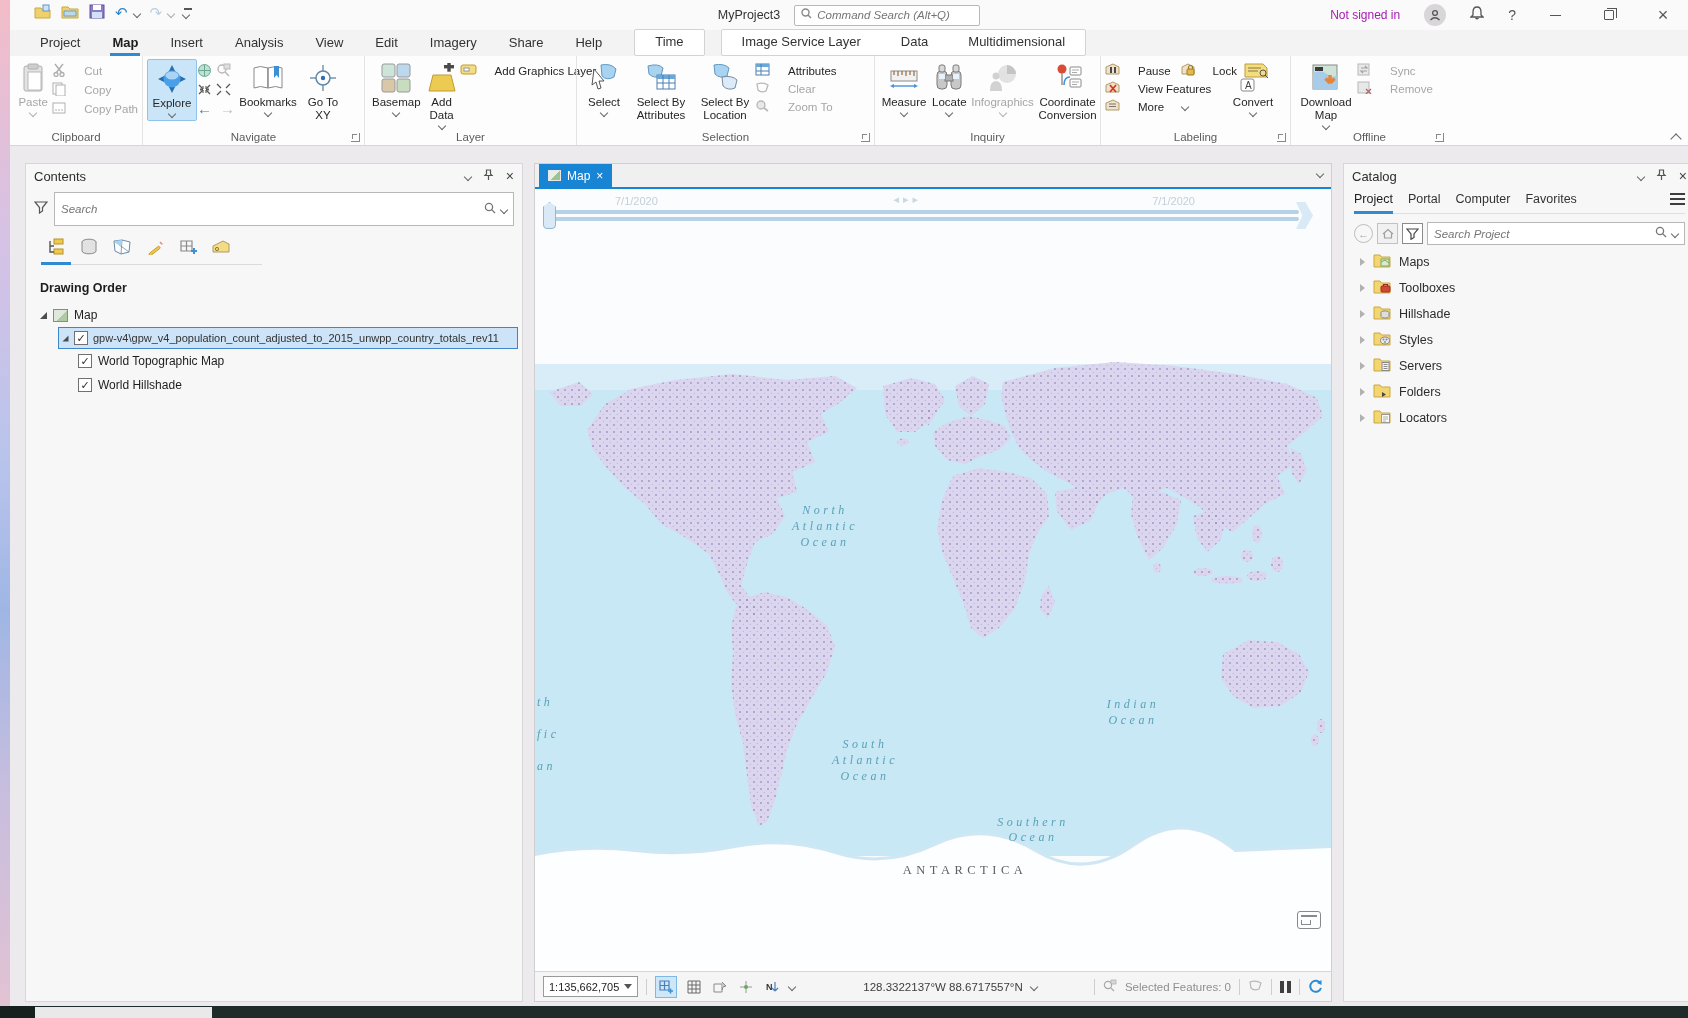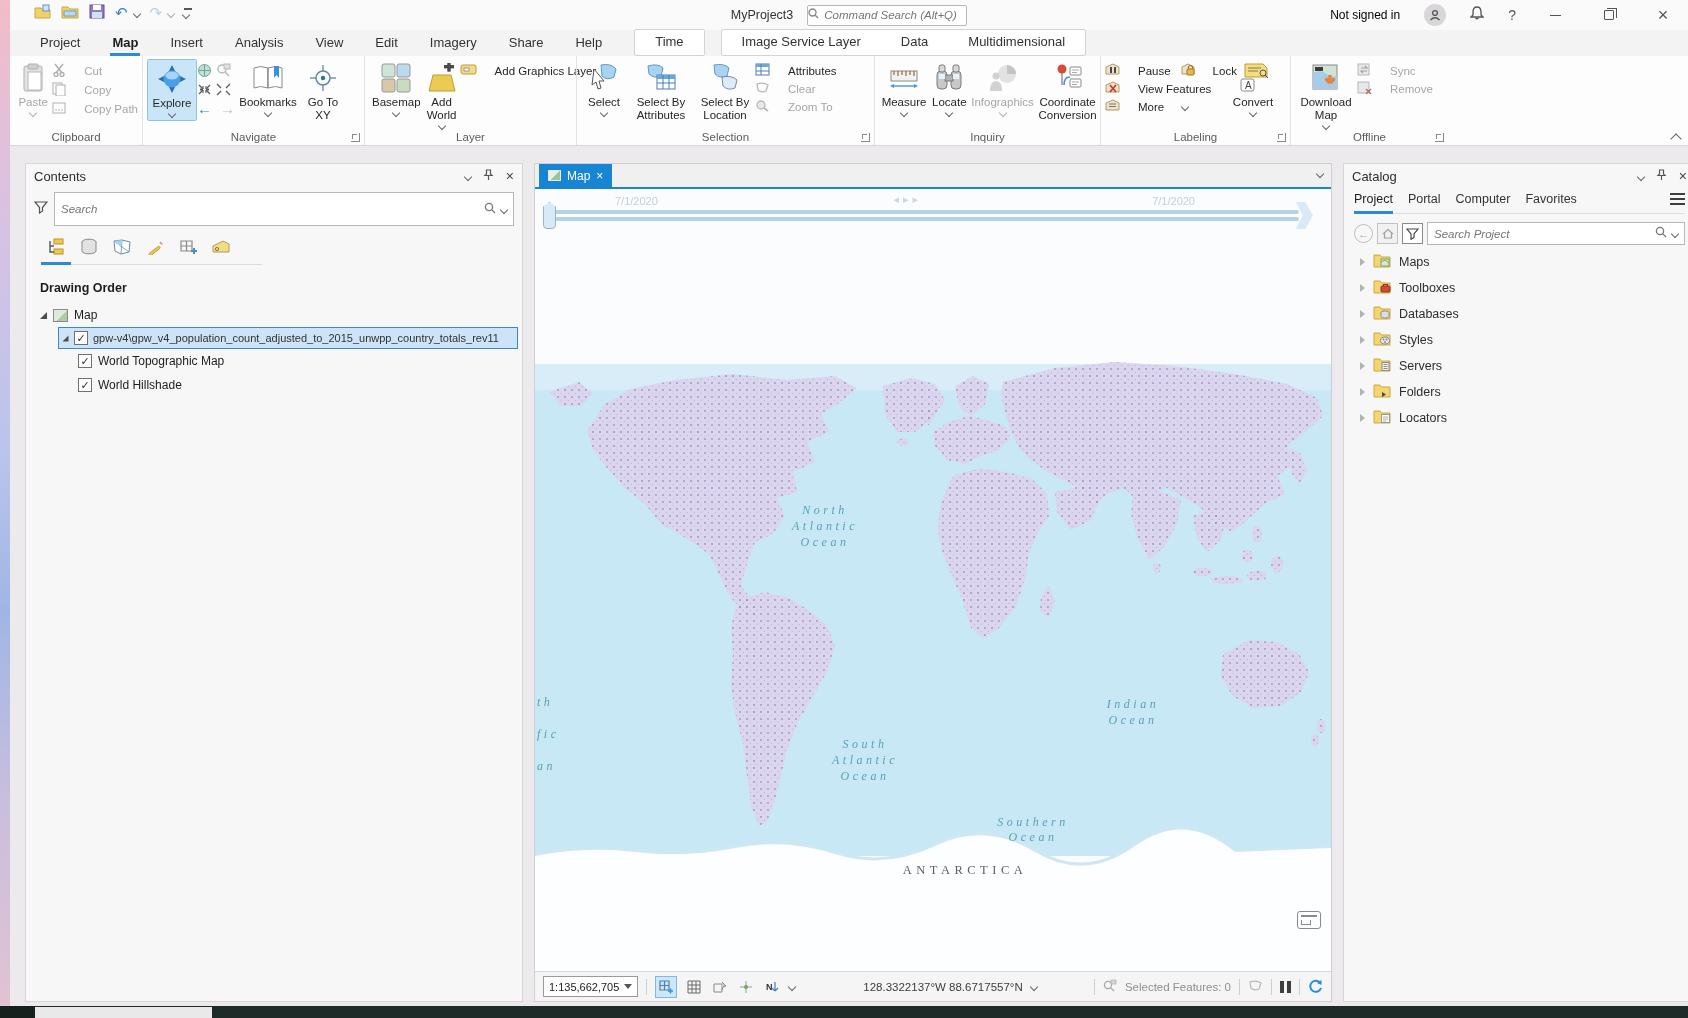--- a/index.html
+++ b/index.html
@@ -9,24 +9,24 @@
   .wallpaper { position:absolute; left:0; top:0; width:10px; height:1018px;
     background:linear-gradient(180deg,#f2bcc8 0%,#d8c2e4 22%,#b9c4ec 45%,#9fb6e4 60%,#c8bede 78%,#e3c3d2 100%); }
   .appwin { position:absolute; left:10px; top:0; right:0; height:1006px; background:#f4f3f4; }
 
   
   .titlebar { position:absolute; left:0; top:0; right:0; height:30px; background:#fbfafb; }
   .qat { position:absolute; left:24px; top:4px; display:flex; align-items:center; gap:10px; }
   .qat .chev { margin-left:-4px; }
   .title-center { position:absolute; left:0; right:0; top:0; height:30px; display:flex; align-items:center; justify-content:center; gap:14px; pointer-events:none; }
   .proj-title { font-size:12.5px; color:#333; }
-  .cmdsearch { pointer-events:auto; width:160px; height:21px; border:1px solid #b8b8b8; border-radius:2px; background:#fff; display:flex; align-items:center; padding:0 0; gap:5px; }
+  .cmdsearch { pointer-events:auto; width:186px; height:21px; border:1px solid #b8b8b8; border-radius:2px; background:#fff; display:flex; align-items:center; padding:0 6px; gap:5px; }
   .cmdsearch input { border:none; outline:none; width:100%; font-style:italic; color:#8a8a8a; font-size:11.5px; background:transparent; font-family:"Liberation Sans",sans-serif; }
   .title-right { position:absolute; right:10px; top:0; height:30px; display:flex; align-items:center; gap:24px; }
-  .signin { font-size:12px; color:#000000; }
+  .signin { font-size:12px; color:#a21caf; }
   .avatar { width:22px; height:22px; border-radius:50%; background:#d8d6d8; display:flex; align-items:center; justify-content:center; }
   .winbtn { width:30px; height:26px; display:flex; align-items:center; justify-content:center; color:#555; font-size:15px; }
   .minbar { width:11px; height:1px; background:#555; }
   .maxbox { width:10px; height:10px; border:1px solid #555; border-radius:1px; position:relative; }
   .maxbox:before { content:""; position:absolute; left:2px; top:-3px; width:9px; height:9px; border:1px solid #555; border-left:none; border-bottom:none; }
 
   
   .tabsrow { position:absolute; left:0; top:30px; right:0; height:26px; background:#f4f3f4; display:flex; align-items:flex-end; }
   .maintabs { display:flex; margin-left:14px; }
   .rtab { padding:4px 16px 6px; font-size:13px; color:#323232; position:relative; white-space:nowrap; }
@@ -345,21 +345,21 @@
             <span class="chev"></span>
         </div>
         <div class="rbtn" style="width:46px;">
           <span class="ric">
               <svg width="30" height="30">
                 <path d="M6 12 L24 12 L28 28 L2 28 Z" fill="#edcb52" stroke="#bf9d2e"></path>
                 <rect x="17" y="2" width="10" height="3.4" fill="#4a4a4a"></rect>
                 <rect x="20.3" y="-1.3" width="3.4" height="10" fill="#4a4a4a"></rect>
               </svg>
             </span>
-          <span>Add World</span>
+          <span>Add Data</span>
             <span class="chev"></span>
         </div>
         <div class="scol">
           <div class="sbtn">
             <span><svg width="17" height="13">
                   <rect x="1" y="2" width="15" height="9" rx="2" fill="#f2dc84" stroke="#bf9d2e"></rect>
                   <rect x="4" y="5" width="5" height="3" fill="#fff" stroke="#999"></rect>
                 </svg></span>
             <span>Add Graphics Layer</span>
           </div>
@@ -899,21 +899,21 @@
               </svg></span>
           <span>Toolboxes</span>
         </div>
         <div class="cat-row">
           <span class="tri-r"></span>
           <span><svg width="18" height="15">
                 <path d="M1 2 h6 l1.5 2 H17 v10 H1 Z" fill="#f3d671" stroke="#c9a93f"></path>
                 <ellipse cx="12" cy="7.5" rx="4" ry="1.6" fill="#dedede" stroke="#8a8a8a"></ellipse>
                 <path d="M8 7.5 v4 a4 1.6 0 0 0 8 0 v-4" fill="#dedede" stroke="#8a8a8a"></path>
               </svg></span>
-          <span>Databases</span>
+          <span>Hillshade</span>
         </div>
         <div class="cat-row">
           <span class="tri-r"></span>
           <span><svg width="18" height="15">
                 <path d="M1 2 h6 l1.5 2 H17 v10 H1 Z" fill="#f3d671" stroke="#c9a93f"></path>
                 <ellipse cx="12" cy="9.5" rx="4.5" ry="3.5" fill="#efe7ef" stroke="#8a8a8a"></ellipse>
                 <circle cx="10.5" cy="8.5" r="1" fill="#d06a9a"></circle>
                 <circle cx="13.5" cy="8.5" r="1" fill="#5a8fd0"></circle>
                 <circle cx="12" cy="11" r="1" fill="#6ab06a"></circle>
               </svg></span>

